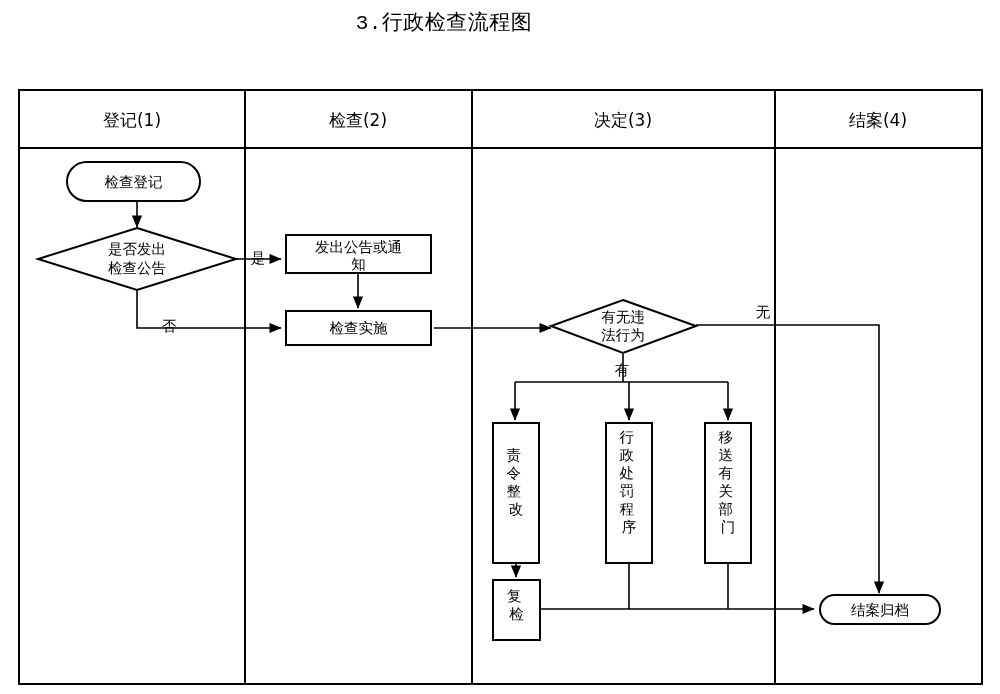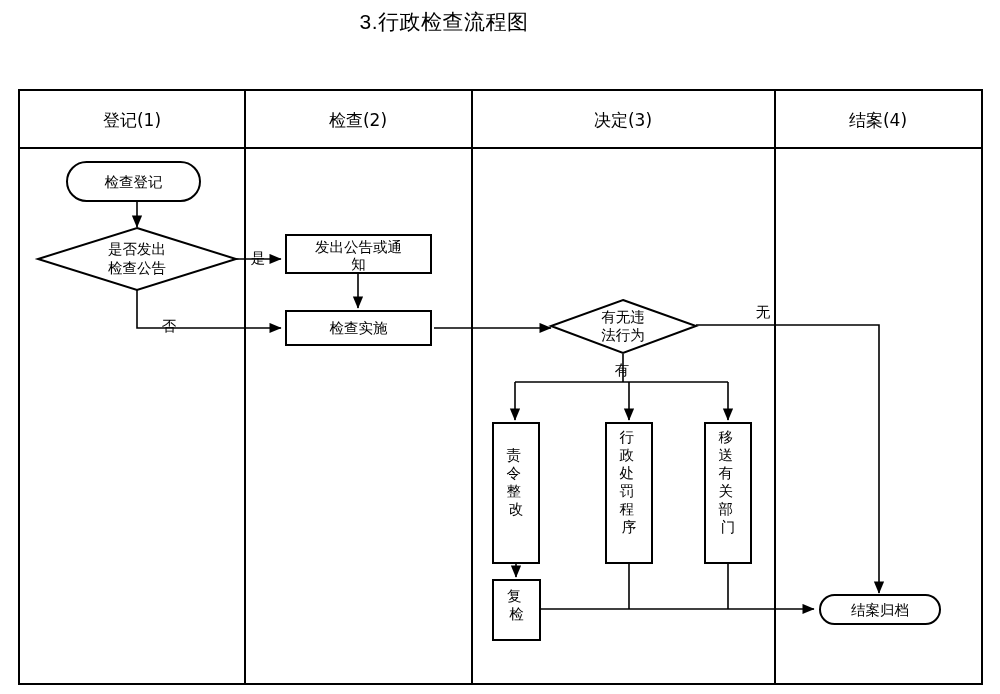--- a/index.html
+++ b/index.html
@@ -21,21 +21,21 @@
     height: 694px;
     background: #ffffff;
   }
   #title {
     position: absolute;
     left: 0;
     top: 8px;
     width: 888px;
     text-align: center;
     font-size: 21px;
-    font-family: Liberation Sans, sans-serif;
+    font-family: Liberation Mono, monospace;
     color: #000000;
     letter-spacing: 0.5px;
   }
   #flow-svg {
     position: absolute;
     left: 0;
     top: 0;
   }
   .frame-line {
     stroke: #000000;

